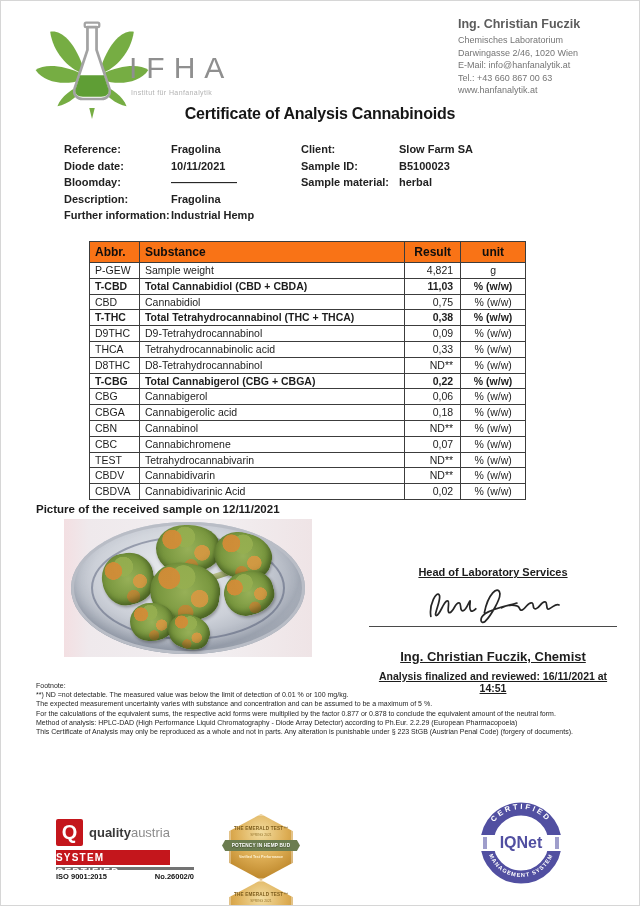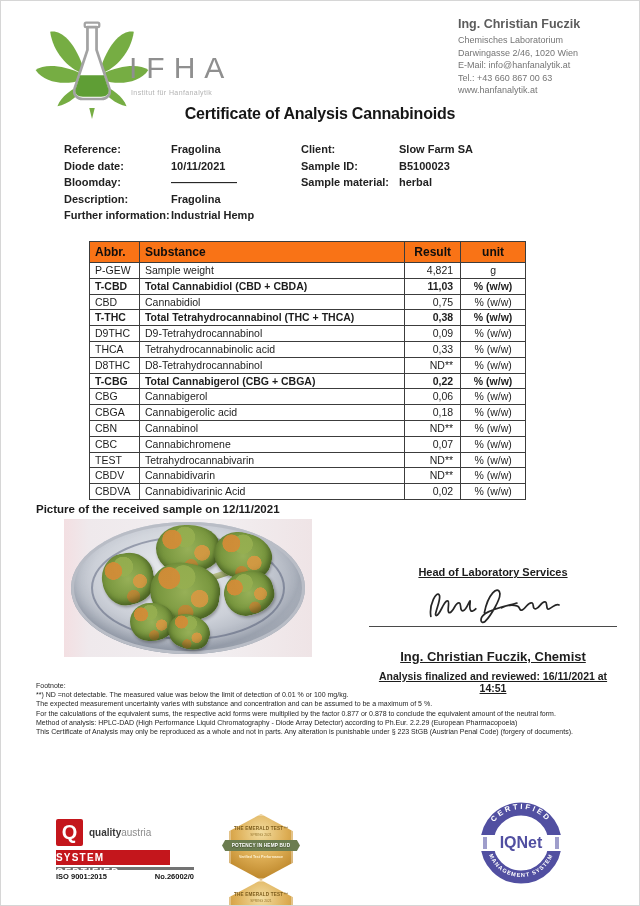--- a/index.html
+++ b/index.html
@@ -67,21 +67,21 @@
   .sig-time { font-size:10.5px; font-weight:600; }
 
   
   .footnote { position:absolute; left:35px; top:680px; width:578px; font-size:7px; line-height:9.2px; color:#1e1e1e; }
 
   
   .qa-block { position:absolute; left:55px; top:818px; width:140px; }
   .qa-top { display:flex; align-items:center; gap:6px; }
   .qa-q { width:27px; height:27px; background:#c4161c; color:#fff; font-weight:800; font-size:20px;
           display:flex; align-items:center; justify-content:center; border-radius:2px; }
-  .qa-brand { font-size:10px; color:#8c8c8c; }
+  .qa-brand { font-size:13px; color:#8c8c8c; }
   .qa-brand b { color:#3a3a3a; font-weight:800; }
   .qa-banner { margin-top:4px; width:114px; height:15px; background:#c4161c; color:#fff;
                font-size:10px; font-weight:800; letter-spacing:1.2px; text-align:left; line-height:15px; }
   .qa-bottom { margin-top:2px; width:138px; display:flex; justify-content:space-between;
                font-size:7.5px; font-weight:700; color:#111; border-top:3px solid #737373; padding-top:2px; }
 
   .badge { position:absolute; width:64px; height:66px; }
   .badge-hex { position:absolute; inset:0;
                clip-path:polygon(50% 0,100% 26%,100% 74%,50% 100%,0 74%,0 26%);
                background:radial-gradient(circle at 50% 28%, #f2dc9f 0%, #ddad54 45%, #c08a2e 78%, #e5c67c 100%);

